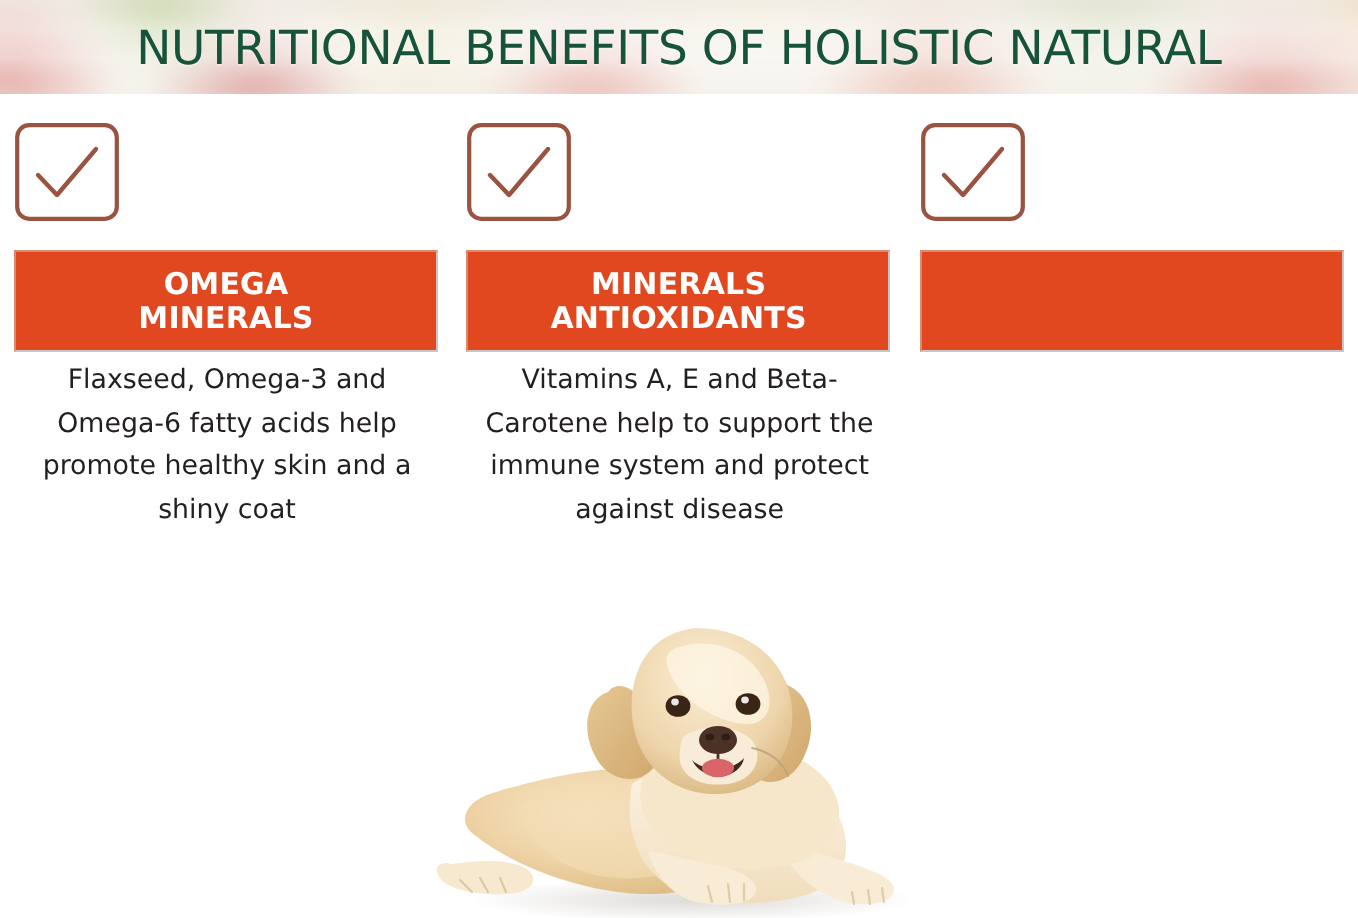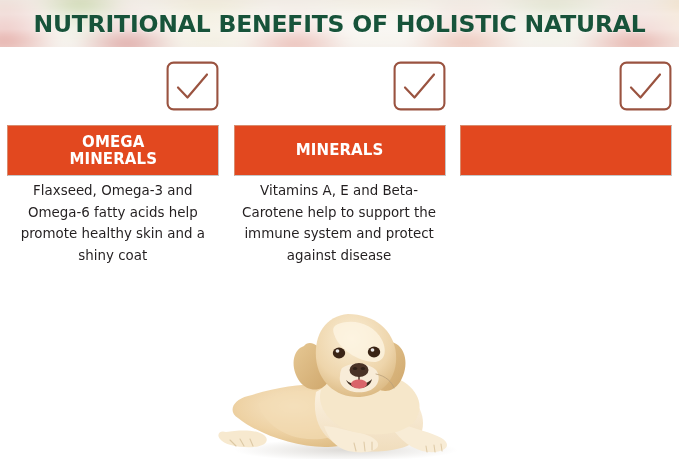--- a/index.html
+++ b/index.html
@@ -62,21 +62,21 @@
     position: absolute;
     left: 0;
     top: 0;
     width: 679px;
     height: 47px;
     display: flex;
     align-items: center;
     justify-content: center;
     color: #17533a;
     font-family: "DejaVu Sans", sans-serif;
-    font-weight: bold;
+    font-weight: normal;
     font-size: 23.5px;
     letter-spacing: -0.2px;
     white-space: nowrap;
     text-shadow: 0 1px 0 rgba(255,255,255,0.35);
   }
 
   
   .columns {
     position: absolute;
     left: 0;
@@ -84,21 +84,21 @@
     width: 679px;
     display: flex;
     gap: 0;
   }
   .column {
     width: 226.3px;
     box-sizing: border-box;
     padding: 0 7px;
     display: flex;
     flex-direction: column;
-    align-items: flex-end;
+    align-items: flex-start;
   }
 
   
   .check-box {
     margin-top: 14px;
     width: 53px;
     height: 50px;
   }
   .check-box svg { display: block; }
 
@@ -188,20 +188,21 @@
     <div class="column">
       <div class="check-box">
         <svg width="53" height="50" viewBox="0 0 53 50" xmlns="http://www.w3.org/2000/svg">
           <rect x="1.6" y="1.6" width="49.8" height="46.8" rx="6" ry="6" fill="none" stroke="#9a5340" stroke-width="2.1"></rect>
           <path d="M12 26.5 L21.5 36.5 L41 13.5" fill="none" stroke="#9a5340" stroke-width="2.2" stroke-linecap="round" stroke-linejoin="round"></path>
         </svg>
       </div>
       <div class="bar">
         <div class="bar-label">
           <span>MINERALS</span><br>
+          <span>ANTIOXIDANTS</span>
         </div>
       </div>
       <div class="copy">Vitamins A, E and Beta-Carotene help to support the immune system and protect against disease</div>
     </div>
 
     <div class="column">
       <div class="check-box">
         <svg width="53" height="50" viewBox="0 0 53 50" xmlns="http://www.w3.org/2000/svg">
           <rect x="1.6" y="1.6" width="49.8" height="46.8" rx="6" ry="6" fill="none" stroke="#9a5340" stroke-width="2.1"></rect>
           <path d="M12 26.5 L21.5 36.5 L41 13.5" fill="none" stroke="#9a5340" stroke-width="2.2" stroke-linecap="round" stroke-linejoin="round"></path>

